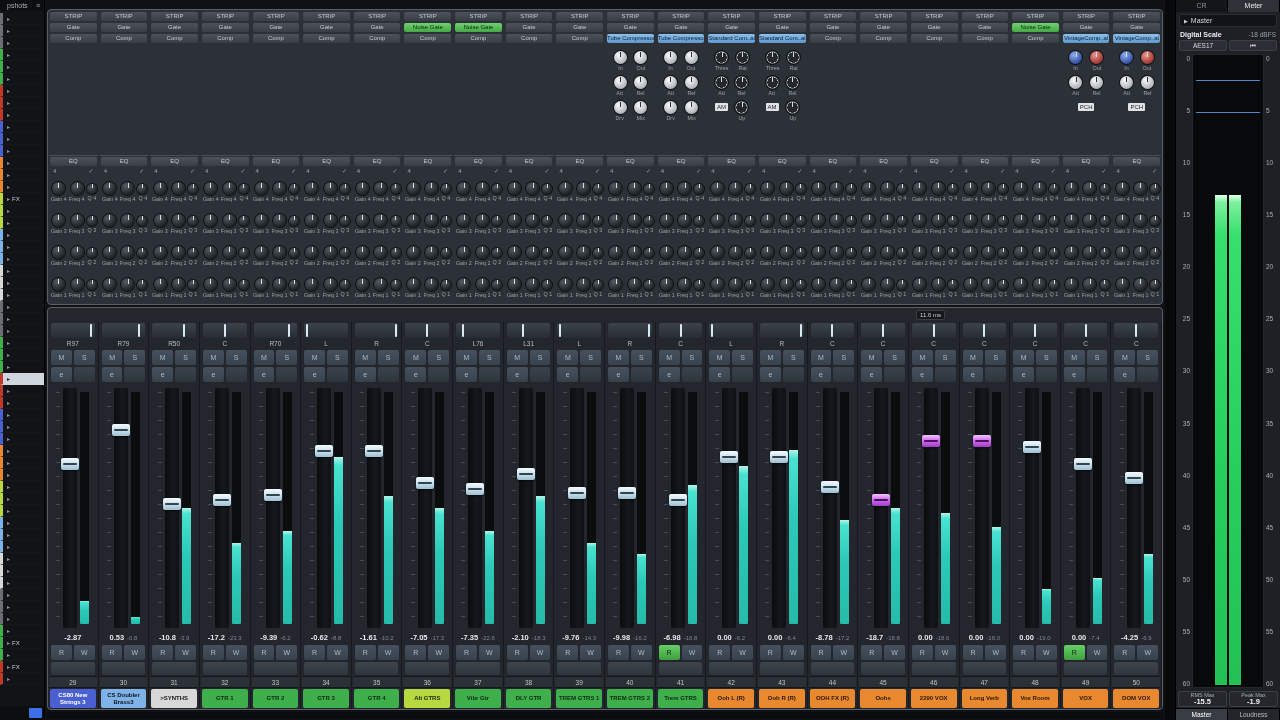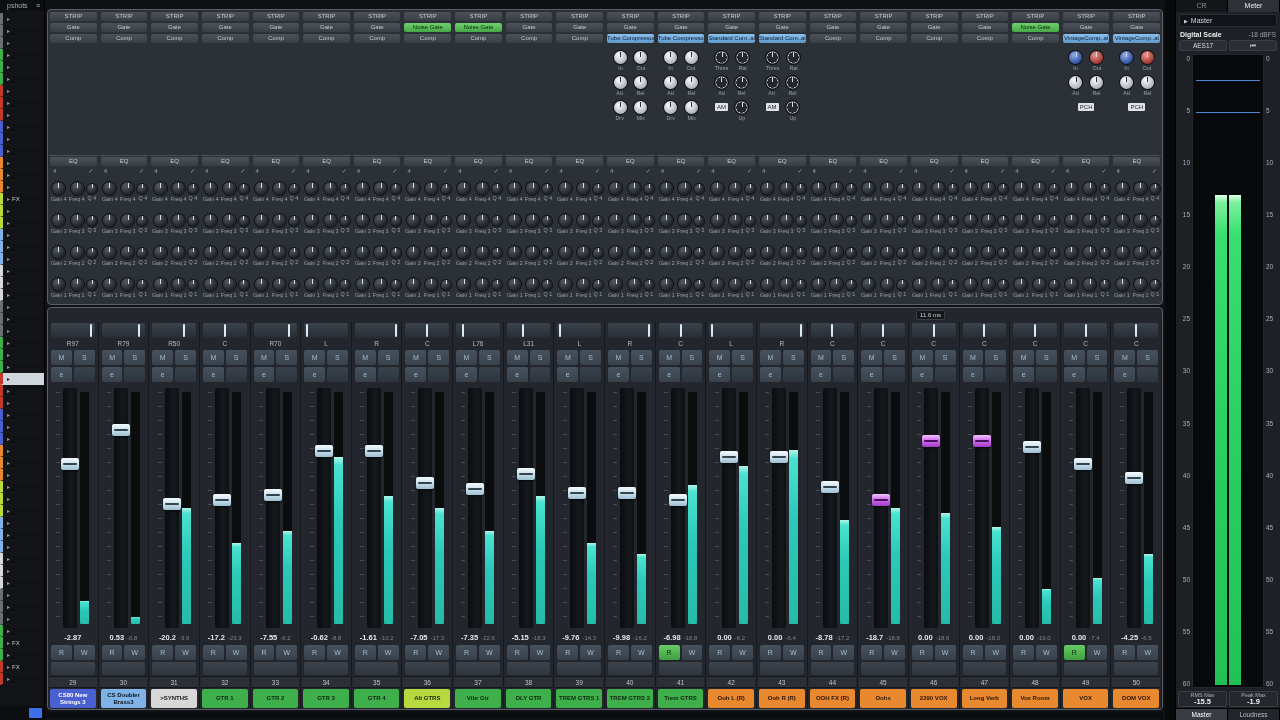--- a/index.html
+++ b/index.html
@@ -2066,21 +2066,21 @@
             <div class="fader-area">
               <div class="fscale"></div>
               <div class="ftrack">
                 <div class="fcap" style="top:45.8%"></div>
               </div>
               <div class="fmeter">
                 <div class="fill" style="height:50%"></div>
               </div>
             </div>
             <div class="db-row">
-              <span class="db">-20.2</span>
+              <span class="db">-10.8</span>
               <span class="pk">-3.9</span>
             </div>
             <div class="btn-row">
               <div class="sbtn">R</div>
               <div class="sbtn">W</div>
             </div>
             <div class="route-box"></div>
             <div class="num">31</div>
             <div class="nm" style="background:#d8d8d8;color:#15171a">&gt;SYNTHS</div>
           </div>
@@ -2134,21 +2134,21 @@
             <div class="fader-area">
               <div class="fscale"></div>
               <div class="ftrack">
                 <div class="fcap" style="top:42.2%"></div>
               </div>
               <div class="fmeter">
                 <div class="fill" style="height:40%"></div>
               </div>
             </div>
             <div class="db-row">
-              <span class="db">-7.55</span>
+              <span class="db">-9.39</span>
               <span class="pk">-6.2</span>
             </div>
             <div class="btn-row">
               <div class="sbtn">R</div>
               <div class="sbtn">W</div>
             </div>
             <div class="route-box"></div>
             <div class="num">33</div>
             <div class="nm" style="background:#3faf4c;color:#0b2a10">GTR 2</div>
           </div>
@@ -2304,21 +2304,21 @@
             <div class="fader-area">
               <div class="fscale"></div>
               <div class="ftrack">
                 <div class="fcap" style="top:33.4%"></div>
               </div>
               <div class="fmeter">
                 <div class="fill" style="height:55%"></div>
               </div>
             </div>
             <div class="db-row">
-              <span class="db">-5.15</span>
+              <span class="db">-2.10</span>
               <span class="pk">-18.3</span>
             </div>
             <div class="btn-row">
               <div class="sbtn">R</div>
               <div class="sbtn">W</div>
             </div>
             <div class="route-box"></div>
             <div class="num">38</div>
             <div class="nm" style="background:#3faf4c;color:#0b2a10">DLY GTR</div>
           </div>

